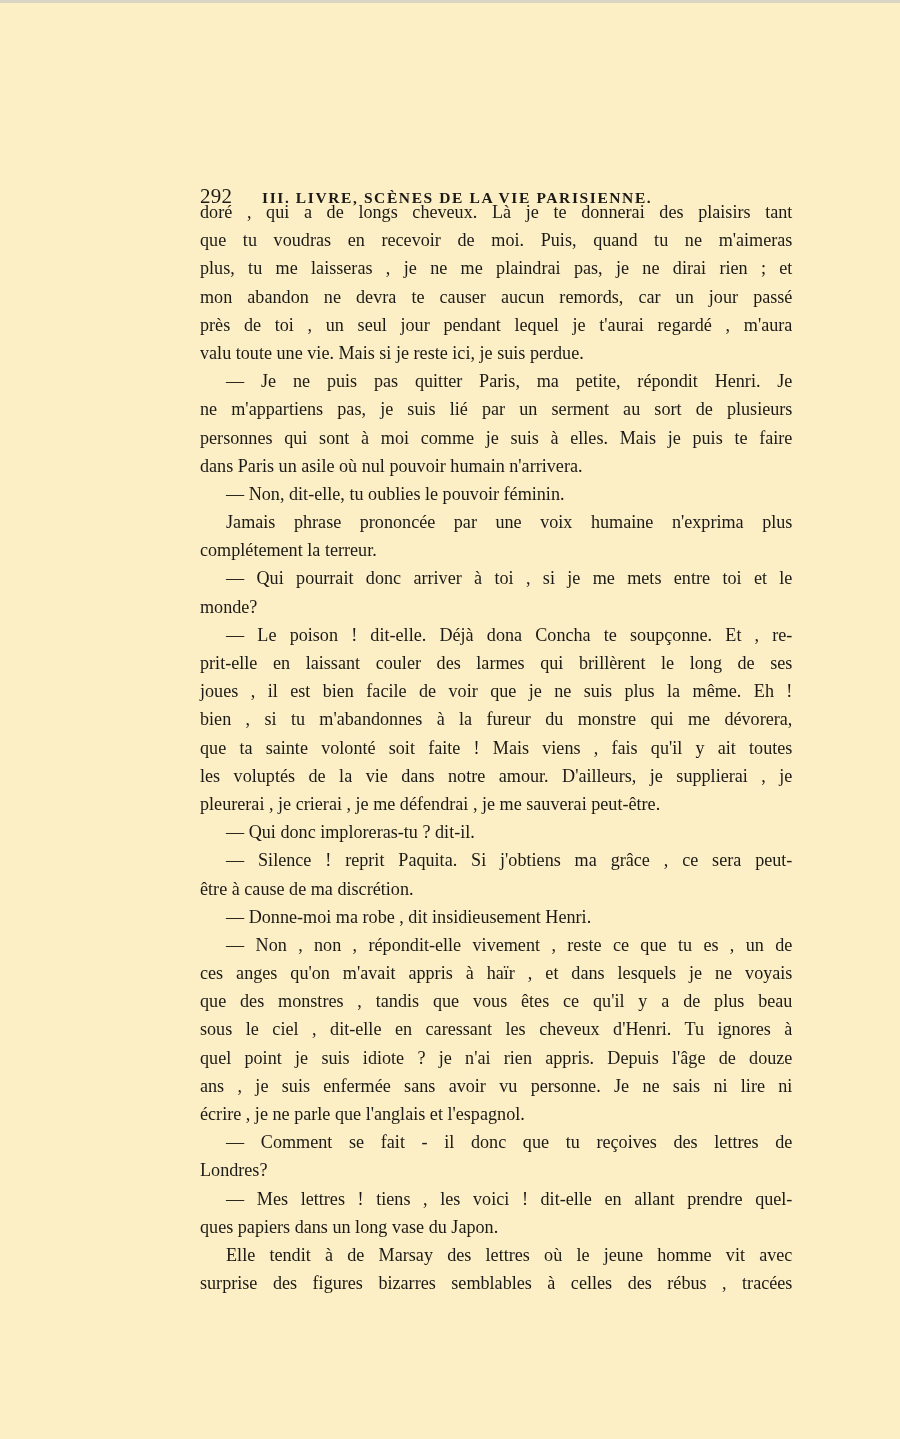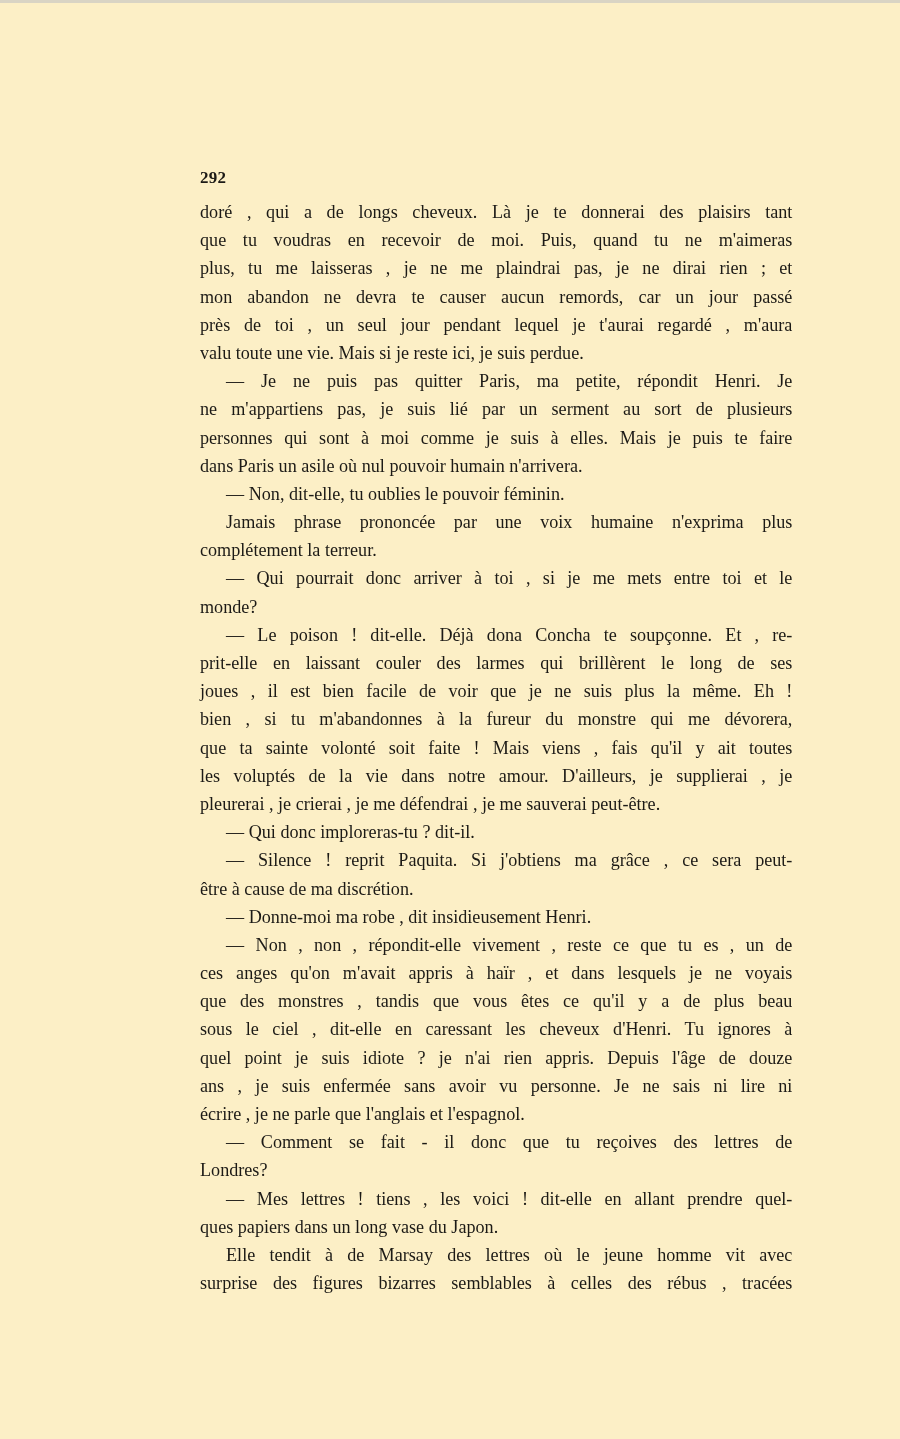--- a/index.html
+++ b/index.html
@@ -22,23 +22,24 @@
       width: 592px;
     }
     .running-head {
       display: flex;
       align-items: baseline;
       height: 30px;
       font-size: 19px;
       letter-spacing: 0.2px;
     }
     .page-number {
-      font-size: 17px;
+      font-size: 21px;
       width: 62px;
-      font-weight: bold;
+      font-weight: normal;
+      margin-top: 16px;
     }
     .head-title {
       font-weight: bold;
       font-size: 15.5px;
       letter-spacing: 1.6px;
       font-variant: small-caps;
     }
     .body-text {
       font-size: 19.5px;
       line-height: 28.2px;
@@ -61,20 +62,21 @@
     }
   </style>
 </head>
 <body>
 
 <div class="top-edge"></div>
 
 <div class="page">
   <div class="running-head">
     <span class="page-number">292</span>
+    <span class="head-title">III. LIVRE, SCÈNES DE LA VIE PARISIENNE.</span>
   </div>
   <div class="body-text" id="body-text">
       <span class="line">doré , qui a de longs cheveux. Là je te donnerai des plaisirs tant</span>
       <span class="line">que tu voudras en recevoir de moi. Puis, quand tu ne m'aimeras</span>
       <span class="line">plus, tu me laisseras , je ne me plaindrai pas, je ne dirai rien ; et</span>
       <span class="line">mon abandon ne devra te causer aucun remords, car un jour passé</span>
       <span class="line">près de toi , un seul jour pendant lequel je t'aurai regardé , m'aura</span>
       <span class="line last">valu toute une vie. Mais si je reste ici, je suis perdue.</span>
       <span class="line indent">— Je ne puis pas quitter Paris, ma petite, répondit Henri. Je</span>
       <span class="line">ne m'appartiens pas, je suis lié par un serment au sort de plusieurs</span>

